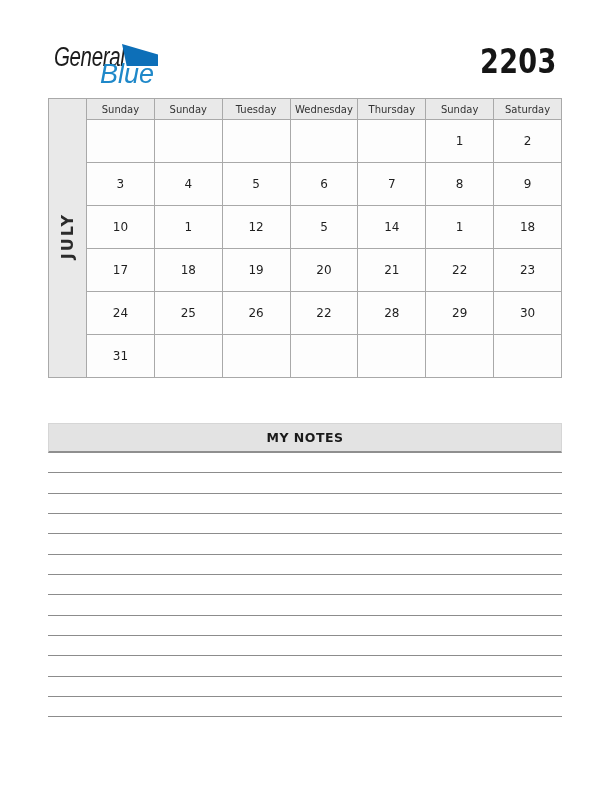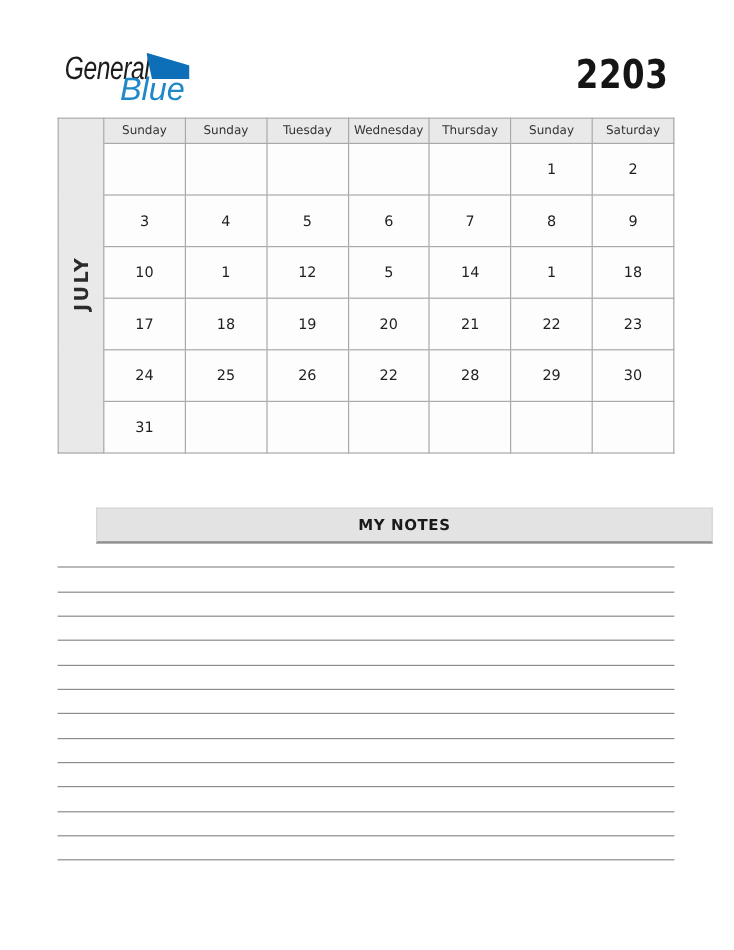--- a/index.html
+++ b/index.html
@@ -82,21 +82,20 @@
 
   
   .notes-bar{
     position:absolute;left:48px;top:423px;width:514px;height:30px;
     background:var(--bar-gray);
     border:1px solid #d6d6d6;
     border-bottom:2px solid #8f8f8f;
     text-align:center;line-height:27px;
     font-size:12.5px;font-weight:bold;color:#1a1a1a;
     letter-spacing:0.5px;
-    margin-left:32px;
   }
   .notes-lines{position:absolute;left:48px;top:453px;width:514px;}
   .note-line{height:20.33px;border-bottom:1px solid var(--line-gray);}
 </style>
 </head>
 <body>
 
 <div class="logo">
   <span class="logo-general">General</span>
   <span class="logo-triangle"></span>

